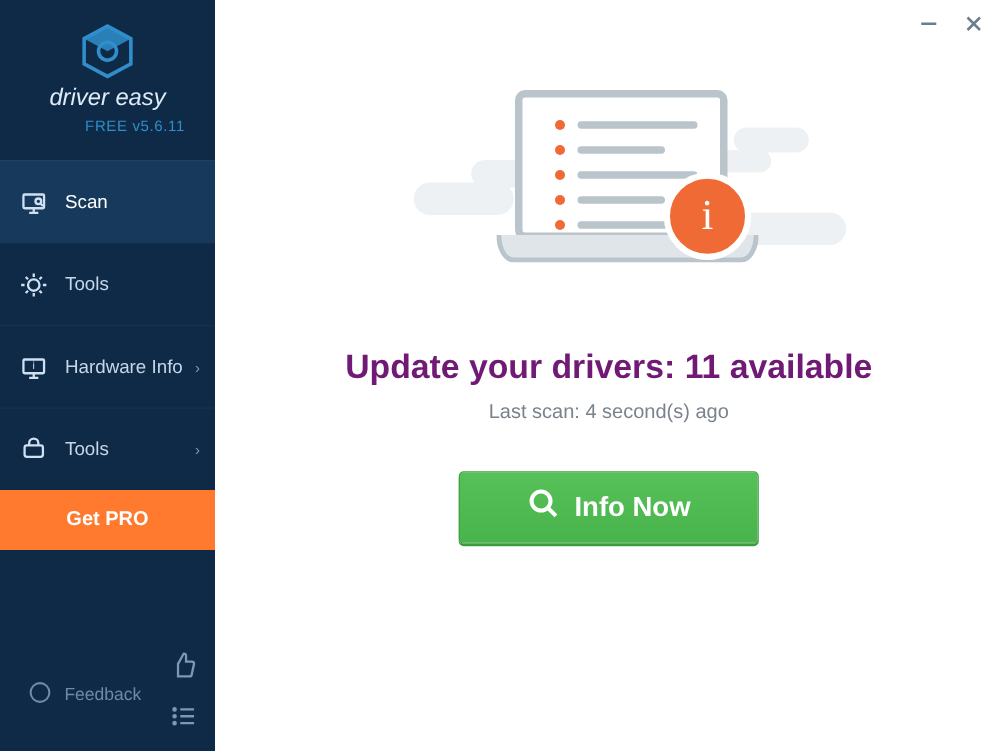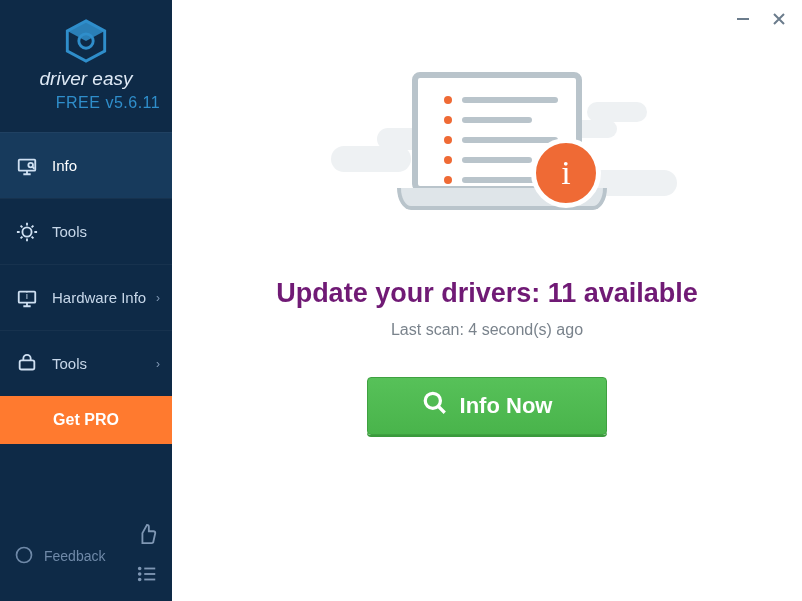--- a/index.html
+++ b/index.html
@@ -21,21 +21,21 @@
     color: #9fb9d6;
   }
   .brand-name {
     font-style: italic;
     font-size: 19px;
     color: #dfeaf6;
     margin-top: 4px;
     font-weight: 500;
   }
   .brand-ver {
-    font-size: 16px;
+    font-size: 12px;
     color: #2f8ecb;
     margin-top: 4px;
     letter-spacing: .5px;
     margin-left: 44px;
   }
 
   .nav { margin-top: 12px; }
   .nav-item {
     display: flex;
     align-items: center;
@@ -65,21 +65,21 @@
     justify-content: center;
     font-weight: 700;
     font-size: 16px;
     cursor: pointer;
   }
 
   .sidebar-bottom {
     margin-top: auto;
     display: flex;
     align-items: center;
-    justify-content: space-between;
+    justify-content: flex-end;
     padding: 10px 14px 12px;
     gap: 23px;
   }
   .feedback {
     display: flex; align-items: center; gap: 10px;
     color: #6f89a8; font-size: 14px; cursor: pointer;
   }
   .bottom-icons { display:flex; flex-direction:column; gap:14px; align-items:center; }
 
   
@@ -178,21 +178,21 @@
     <nav class="nav">
       <div class="nav-item active">
         <span class="nav-icon">
           <svg width="22" height="22" viewBox="0 0 24 24" fill="none" stroke="#cfe0f2" stroke-width="2">
             <rect x="3" y="5" width="18" height="12" rx="1"></rect>
               <path d="M8 21h8M12 17v4"></path>
             <circle cx="16" cy="11" r="2.5"></circle>
               <path d="M18 13l2 2"></path>
           </svg>
         </span>
-        <span>Info</span>
+        <span>Scan</span>
       </div>
 
       <div class="nav-item">
         <span class="nav-icon">
           <svg width="22" height="22" viewBox="0 0 24 24" fill="none" stroke="#cfe0f2" stroke-width="2">
             <circle cx="12" cy="12" r="5"></circle>
             <path d="M12 2v3M12 19v3M4 12H1M23 12h-3M5 5l2 2M17 17l2 2M19 5l-2 2M7 17l-2 2"></path>
           </svg>
         </span>
         <span>Tools</span>

